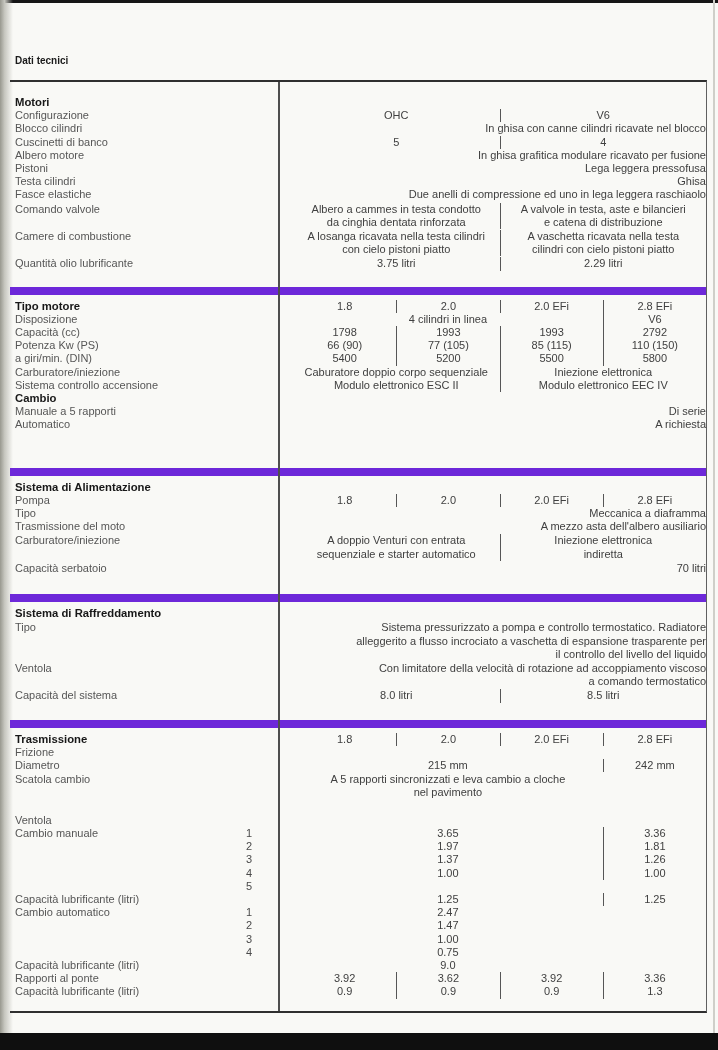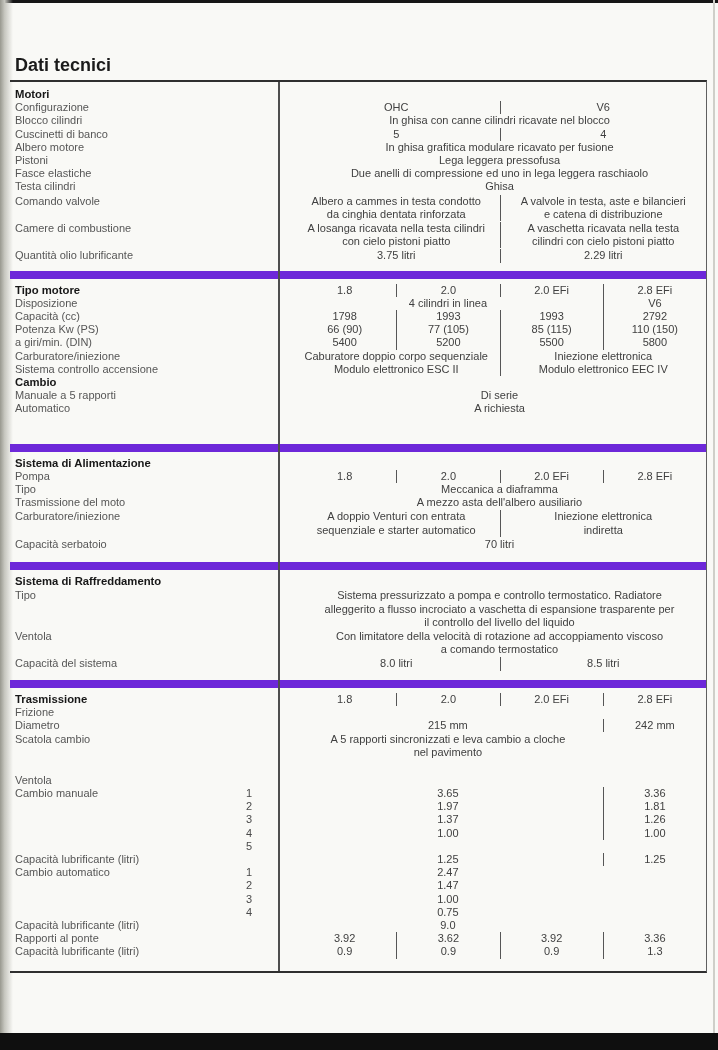--- a/index.html
+++ b/index.html
@@ -7,46 +7,46 @@
     position:relative;width:718px;height:1050px;overflow:hidden;
     background:#f9f9f6;
     font-family:"Liberation Sans","DejaVu Sans",sans-serif;
     font-size:11px;color:#454545;
   }
   .top-strip{position:absolute;top:0;left:0;right:0;height:3px;background:#161616;}
   .bottom-strip{position:absolute;bottom:0;left:0;right:0;height:17px;background:#0f0f0f;}
   .left-shade{position:absolute;top:0;bottom:0;left:0;width:13px;
     background:linear-gradient(to right,#98988f 0%,#c6c6bf 35%,rgba(249,249,246,0) 100%);}
   .right-edge{position:absolute;top:0;bottom:0;right:3px;width:2px;background:#cfcfc9;}
-  .title{position:absolute;left:15px;top:55px;font-size:18px;font-weight:bold;color:#1b1b1b;}
+  .title{position:absolute;left:15px;top:55px;font-size:10px;font-weight:bold;color:#1b1b1b;}
   .spec-table{
     position:absolute;left:10px;top:80px;width:697px;box-sizing:border-box;
     border-top:2px solid #2f2f2f;border-bottom:2px solid #2f2f2f;
     border-right:1.5px solid #606060;
   }
   .spec-table::before{ 
     content:"";position:absolute;left:268px;top:0;bottom:0;width:1.5px;background:#4e4e4e;z-index:2;
   }
-  .section{padding:5px 0 9px;}
+  .section{padding:5px 0 9px;margin-top:8px;}
   .section + .section{border-top:8px solid #6d28d9;}
   .sec-motori{padding:6px 0 8px;}
   .sec-tipo-motore{padding-bottom:28px;}
   .sec-alimentazione{padding-bottom:11px;}
   .sec-raffreddamento{padding-bottom:9px;}
   .sec-trasmissione{padding-bottom:12px;}
   .row{display:flex;min-height:13.2px;line-height:13.2px;}
   .row.ml{margin:1px 0;}
   .label-col{width:268px;box-sizing:border-box;display:flex;
     justify-content:space-between;align-items:flex-start;padding-left:5px;}
   .lab{color:#565656;}
   .lab.bold{font-weight:bold;font-size:11.3px;color:#171717;}
   .gear-num{padding-right:26px;color:#4a4a4a;}
   .content-col{flex:1;display:flex;padding-left:15px;}
   .cell{box-sizing:border-box;text-align:center;white-space:pre-line;color:#404040;}
-  .cell.full{width:100%;}
+  .cell.full{width:100%;text-align:right;}
   .cell.half{width:50%;}
   .cell.quad{width:25%;}
   .cell.span3{width:75%;}
   .cell.divided{border-left:1.5px solid #565656;}
 </style>
 </head>
 <body>
 
 <div class="page">
   <div class="top-strip"></div>
@@ -98,32 +98,32 @@
         <div class="row">
           <div class="label-col">
             <span class="lab">Pistoni</span>
           </div>
           <div class="content-col">
             <div class="cell full">Lega leggera pressofusa</div>
           </div>
         </div>
         <div class="row">
           <div class="label-col">
+            <span class="lab">Testa cilindri</span>
+          </div>
+          <div class="content-col">
+            <div class="cell full">Ghisa</div>
+          </div>
+        </div>
+        <div class="row">
+          <div class="label-col">
             <span class="lab">Fasce elastiche</span>
           </div>
           <div class="content-col">
             <div class="cell full">Due anelli di compressione ed uno in lega leggera raschiaolo</div>
-          </div>
-        </div>
-        <div class="row">
-          <div class="label-col">
-            <span class="lab">Testa cilindri</span>
-          </div>
-          <div class="content-col">
-            <div class="cell full">Ghisa</div>
           </div>
         </div>
         <div class="row ml">
           <div class="label-col">
             <span class="lab">Comando valvole</span>
           </div>
           <div class="content-col">
             <div class="cell half">Albero a cammes in testa condotto
 da cinghia dentata rinforzata</div>
             <div class="cell half divided">A valvole in testa, aste e bilancieri

